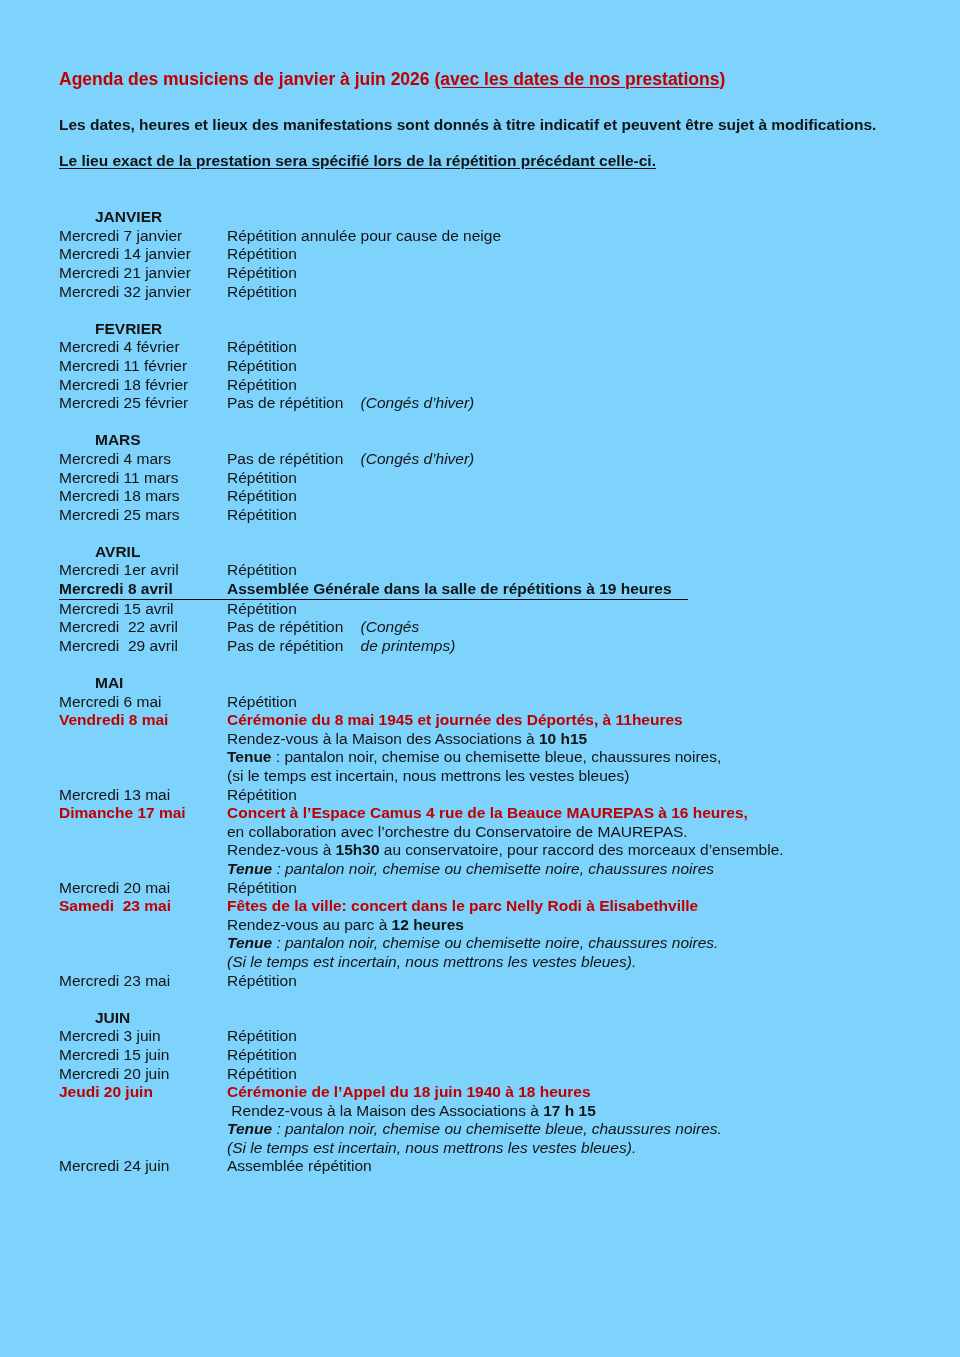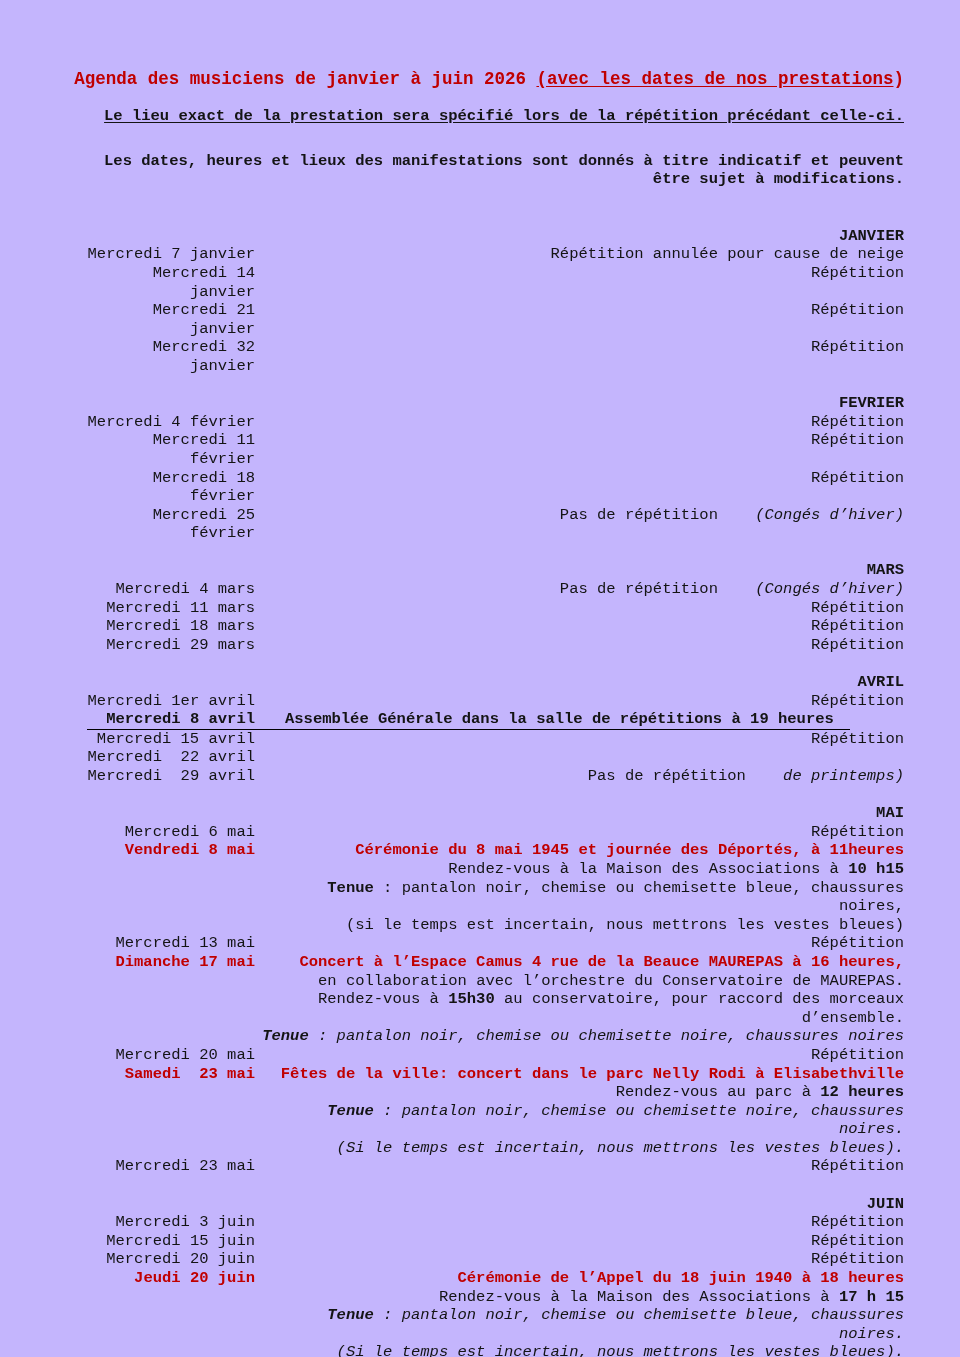--- a/index.html
+++ b/index.html
@@ -5,70 +5,68 @@
   :root{
     --red:#c00000;
     --ink:#141414;
   }
   html,body{margin:0;padding:0;background:#ffffff;}
   .page{
     position:relative;
     width:960px;height:1357px;
     box-sizing:border-box;
     padding:68px 56px 0 59px;
-    background:#c4b5fd;
-    font-family:Liberation Mono, monospace;
+    background:#7dd3fc;
+    font-family:Liberation Sans, sans-serif;
     font-size:15.5px;
     line-height:18.6px;
     color:var(--ink);
     overflow:hidden;
-    text-align:right;
   }
   .title{
     margin:0;
     font-size:17.5px;
     line-height:22px;
     font-weight:700;
     color:var(--red);
   }
   .intro{font-weight:700;}
   .intro1{margin:26px 0 0 0;}
   .intro2{margin:17px 0 0 0;}
   .schedule{margin-top:38px;}
   .month{margin-bottom:18.6px;}
   .month-name{font-weight:700;margin-left:36px;}
-  .row{display:flex;align-items:flex-start;margin-left:28px;}
+  .row{display:flex;align-items:flex-start;}
   .date-cell{
     flex:0 0 168px;
     width:168px;
     white-space:pre-wrap;
   }
   .desc-cell{
     flex:1 1 auto;
     white-space:pre-wrap;
   }
   .desc-line{white-space:pre-wrap;}
   .ul-row{
     width:fit-content;
     border-bottom:1.6px solid #000;
     padding-right:16px;
-    gap:30px;
   }
   .seg-b{font-weight:700;}
   .seg-i{font-style:italic;}
   .seg-u{text-decoration:underline;text-underline-offset:2px;}
   .seg-r{font-weight:700;color:var(--red);}
 </style>
 </head>
 <body>
 
 <div class="page">
   <h1 class="title"><span>Agenda des musiciens de janvier à juin 2026 </span><span class="seg-u">(avec les dates de nos prestations</span><span>)</span></h1>
+  <p class="intro intro1"><span>Les dates, heures et lieux des manifestations sont donnés à titre indicatif et peuvent être sujet à modifications.</span></p>
   <p class="intro intro2"><span class="seg-u">Le lieu exact de la prestation sera spécifié lors de la répétition précédant celle-ci.</span></p>
-  <p class="intro intro1"><span>Les dates, heures et lieux des manifestations sont donnés à titre indicatif et peuvent être sujet à modifications.</span></p>
   <div class="schedule" id="schedule">
       <section class="month">
         <div class="month-name">JANVIER</div>
         <div class="row">
           <div class="date-cell"><span>Mercredi 7 janvier</span></div>
           <div class="desc-cell"><div class="desc-line"><span>Répétition annulée pour cause de neige</span></div></div>
         </div>
         <div class="row">
           <div class="date-cell"><span>Mercredi 14 janvier</span></div>
           <div class="desc-cell"><div class="desc-line"><span>Répétition</span></div></div>
@@ -109,40 +107,41 @@
         </div>
         <div class="row">
           <div class="date-cell"><span>Mercredi 11 mars</span></div>
           <div class="desc-cell"><div class="desc-line"><span>Répétition</span></div></div>
         </div>
         <div class="row">
           <div class="date-cell"><span>Mercredi 18 mars</span></div>
           <div class="desc-cell"><div class="desc-line"><span>Répétition</span></div></div>
         </div>
         <div class="row">
-          <div class="date-cell"><span>Mercredi 29 mars</span></div>
+          <div class="date-cell"><span>Mercredi 25 mars</span></div>
           <div class="desc-cell"><div class="desc-line"><span>Répétition</span></div></div>
         </div>
       </section>
       <section class="month">
         <div class="month-name">AVRIL</div>
         <div class="row">
           <div class="date-cell"><span>Mercredi 1er avril</span></div>
           <div class="desc-cell"><div class="desc-line"><span>Répétition</span></div></div>
         </div>
         <div class="row ul-row">
           <div class="date-cell"><span class="seg-b">Mercredi 8 avril</span></div>
           <div class="desc-cell"><div class="desc-line"><span class="seg-b">Assemblée Générale dans la salle de répétitions à 19 heures</span></div></div>
         </div>
         <div class="row">
           <div class="date-cell"><span>Mercredi 15 avril</span></div>
           <div class="desc-cell"><div class="desc-line"><span>Répétition</span></div></div>
         </div>
         <div class="row">
           <div class="date-cell"><span>Mercredi  22 avril</span></div>
+          <div class="desc-cell"><div class="desc-line"><span>Pas de répétition    </span><span class="seg-i">(Congés</span></div></div>
         </div>
         <div class="row">
           <div class="date-cell"><span>Mercredi  29 avril</span></div>
           <div class="desc-cell"><div class="desc-line"><span>Pas de répétition    </span><span class="seg-i">de printemps)</span></div></div>
         </div>
       </section>
       <section class="month">
         <div class="month-name">MAI</div>
         <div class="row">
           <div class="date-cell"><span>Mercredi 6 mai</span></div>

